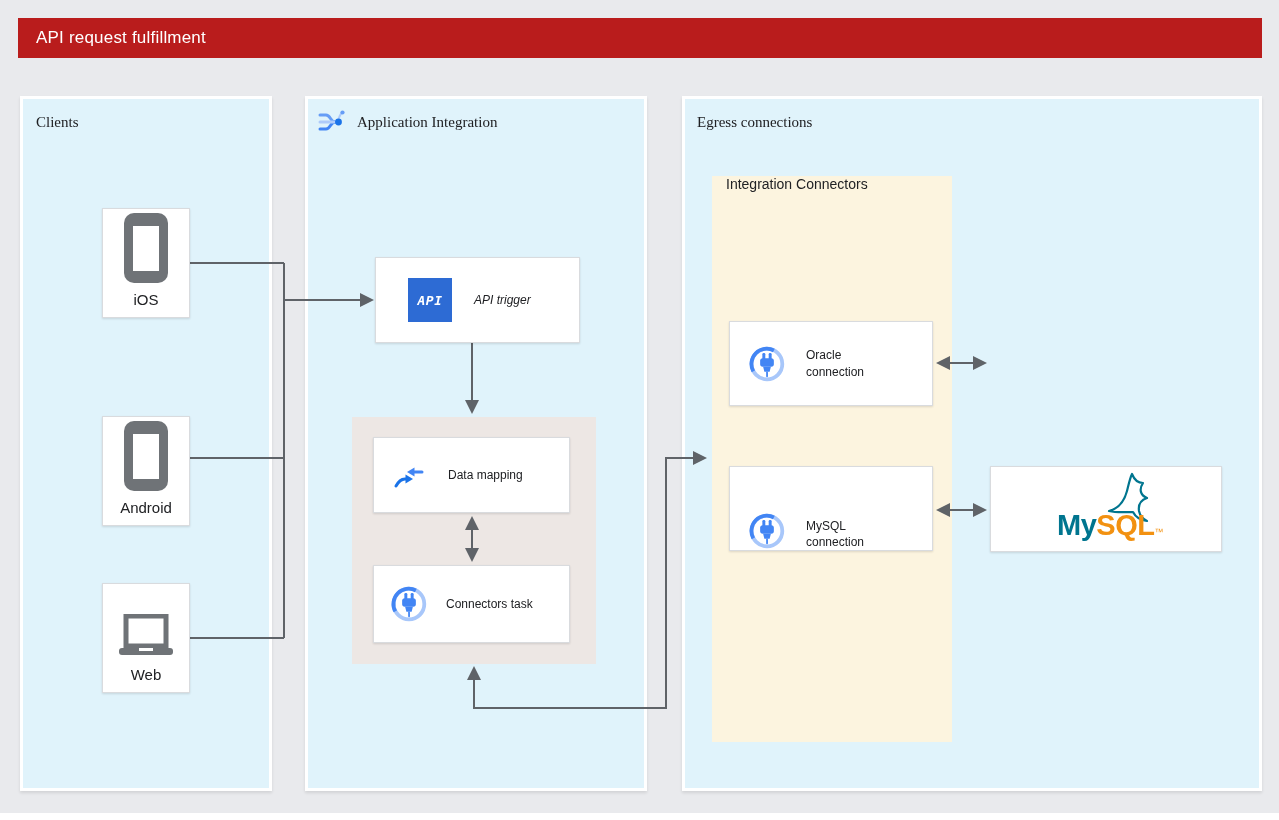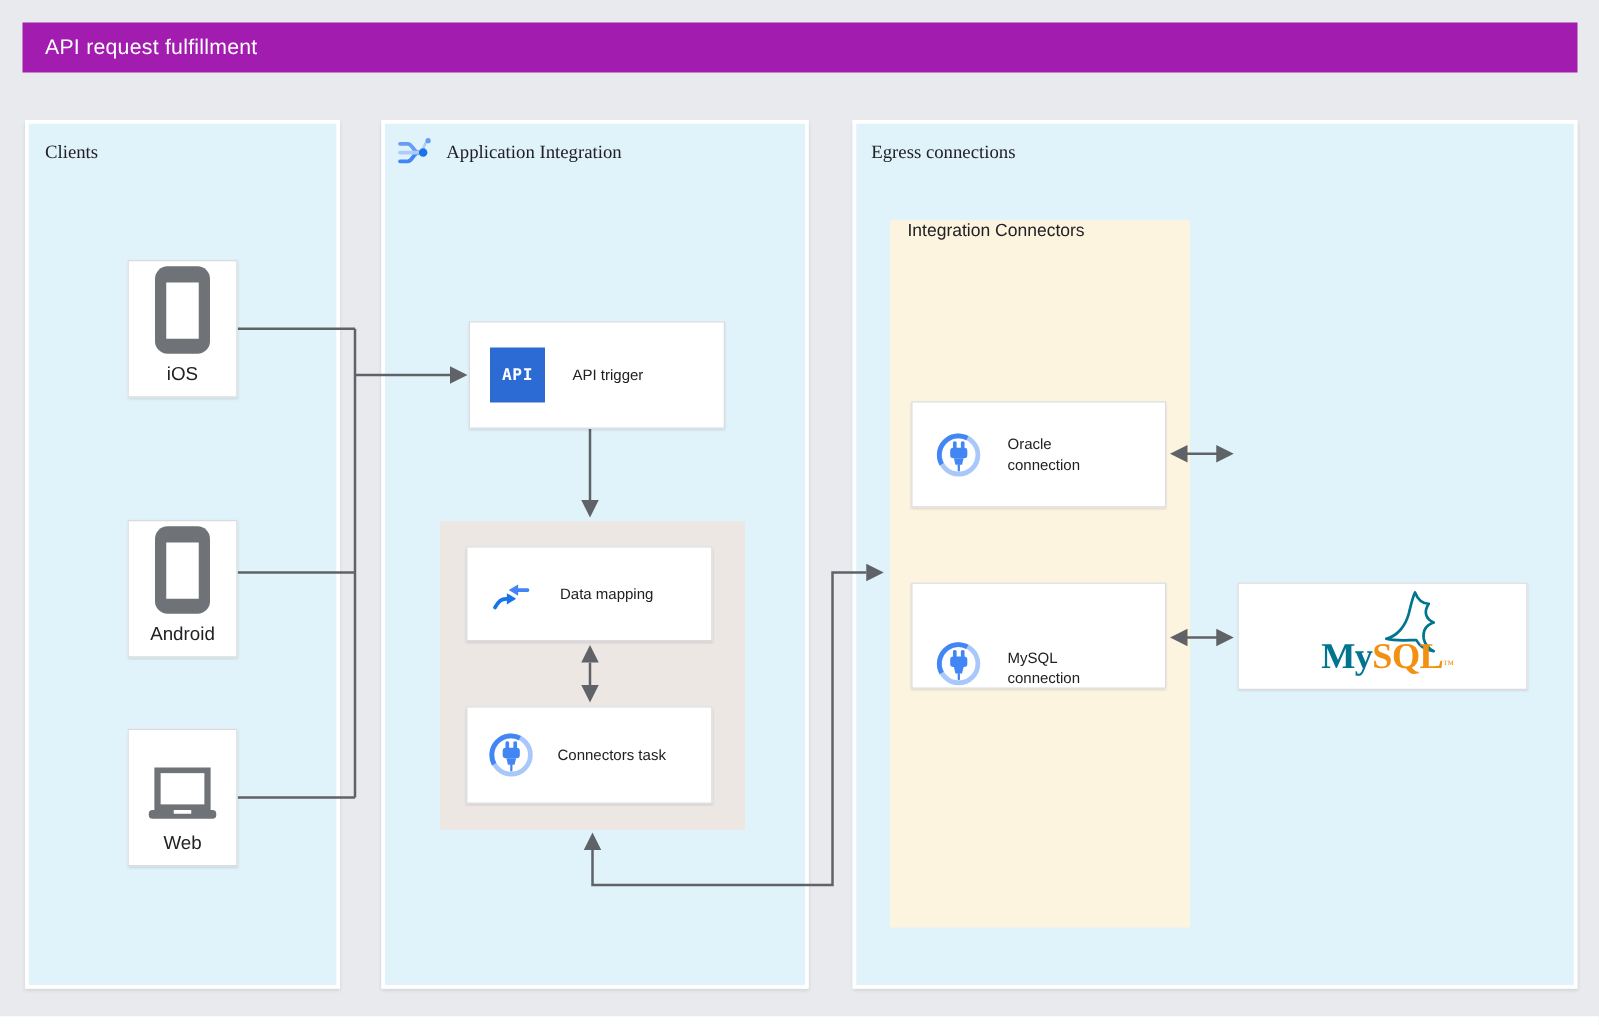--- a/index.html
+++ b/index.html
@@ -10,21 +10,21 @@
     color:#202124;
     position:relative;
     overflow:hidden;
   }
   .page{position:relative;width:1279px;height:820px;}
   .bottom-strip{position:absolute;left:0;bottom:0;width:1279px;height:7px;background:#FFFFFF;}
 
   
   .banner{
     position:absolute;left:18px;top:18px;width:1244px;height:40px;
-    background:#a21caf;display:flex;align-items:center;
+    background:#b91c1c;display:flex;align-items:center;
     padding-left:18px;box-sizing:border-box;
     color:#FFFFFF;font-size:17px;letter-spacing:.2px;
   }
 
   
   .panel{
     position:absolute;top:96px;height:695px;
     background:#E0F3FB;border:3px solid #FFFFFF;box-sizing:border-box;
     box-shadow:0 2px 3px rgba(0,0,0,.10);
   }
@@ -57,21 +57,21 @@
   }
   
   .client-card{width:88px;height:110px;display:flex;flex-direction:column;align-items:center;justify-content:flex-end;padding-bottom:9px;}
   .card-ios{left:102px;top:208px;}
   .card-android{left:102px;top:416px;}
   .card-web{left:102px;top:583px;}
   .client-label{font-size:15px;color:#202124;margin-top:6px;}
   .device-icon{flex:0 0 auto;}
 
   
-  .card-api-trigger{left:375px;top:257px;width:205px;height:86px;display:flex;align-items:center;padding-left:16px;}
+  .card-api-trigger{left:375px;top:257px;width:205px;height:86px;display:flex;align-items:center;padding-left:32px;font-style:italic;}
   .api-chip{
     width:44px;height:44px;background:#2D6BD4;color:#FFFFFF;
     display:flex;align-items:center;justify-content:center;
     font-family:"DejaVu Sans Mono",monospace;font-weight:bold;font-size:13px;letter-spacing:.5px;
     flex:0 0 auto;
   }
   .node-label{font-size:12px;line-height:1.35;color:#202124;}
   .card-api-trigger .node-label{margin-left:22px;width:60px;}
 
   .card-data-mapping{left:373px;top:437px;width:197px;height:76px;display:flex;align-items:center;padding-left:18px;}
@@ -83,21 +83,21 @@
   .card-oracle-conn{left:729px;top:321px;width:204px;height:85px;display:flex;align-items:center;padding-left:18px;}
   .card-mysql-conn{left:729px;top:466px;width:204px;height:85px;display:flex;align-items:flex-end;padding-left:18px;}
   .card-oracle-conn .node-label,.card-mysql-conn .node-label{margin-left:20px;width:95px;}
 
   .card-oracle-logo{left:990px;top:320px;width:232px;height:86px;display:flex;align-items:center;justify-content:center;}
   .oracle-badge{
     width:134px;height:44px;background:#3A3632;display:flex;align-items:center;justify-content:center;
   }
   .oracle-text{color:#DE4B35;font-size:19px;font-weight:bold;letter-spacing:2px;transform:scaleX(1.08);}
 
-  .card-mysql-logo{left:990px;top:466px;width:232px;height:86px;font-family:Liberation Serif, serif;}
+  .card-mysql-logo{left:990px;top:466px;width:232px;height:86px;}
   .mysql-dolphin{position:absolute;left:112px;top:4px;width:58px;height:52px;}
   .mysql-wordmark{position:absolute;left:66px;top:42px;font-size:29px;font-weight:bold;letter-spacing:-.5px;}
   .mysql-my{color:#00758F;}
   .mysql-sql{color:#F29111;}
   .mysql-tm{color:#F29111;font-size:9px;font-weight:normal;vertical-align:baseline;}
 
   
   svg.connectors{position:absolute;left:0;top:0;width:1279px;height:820px;z-index:5;pointer-events:none;}
   .cline{stroke:#5F6368;stroke-width:2;fill:none;}
   .chead{fill:#5F6368;stroke:none;}

